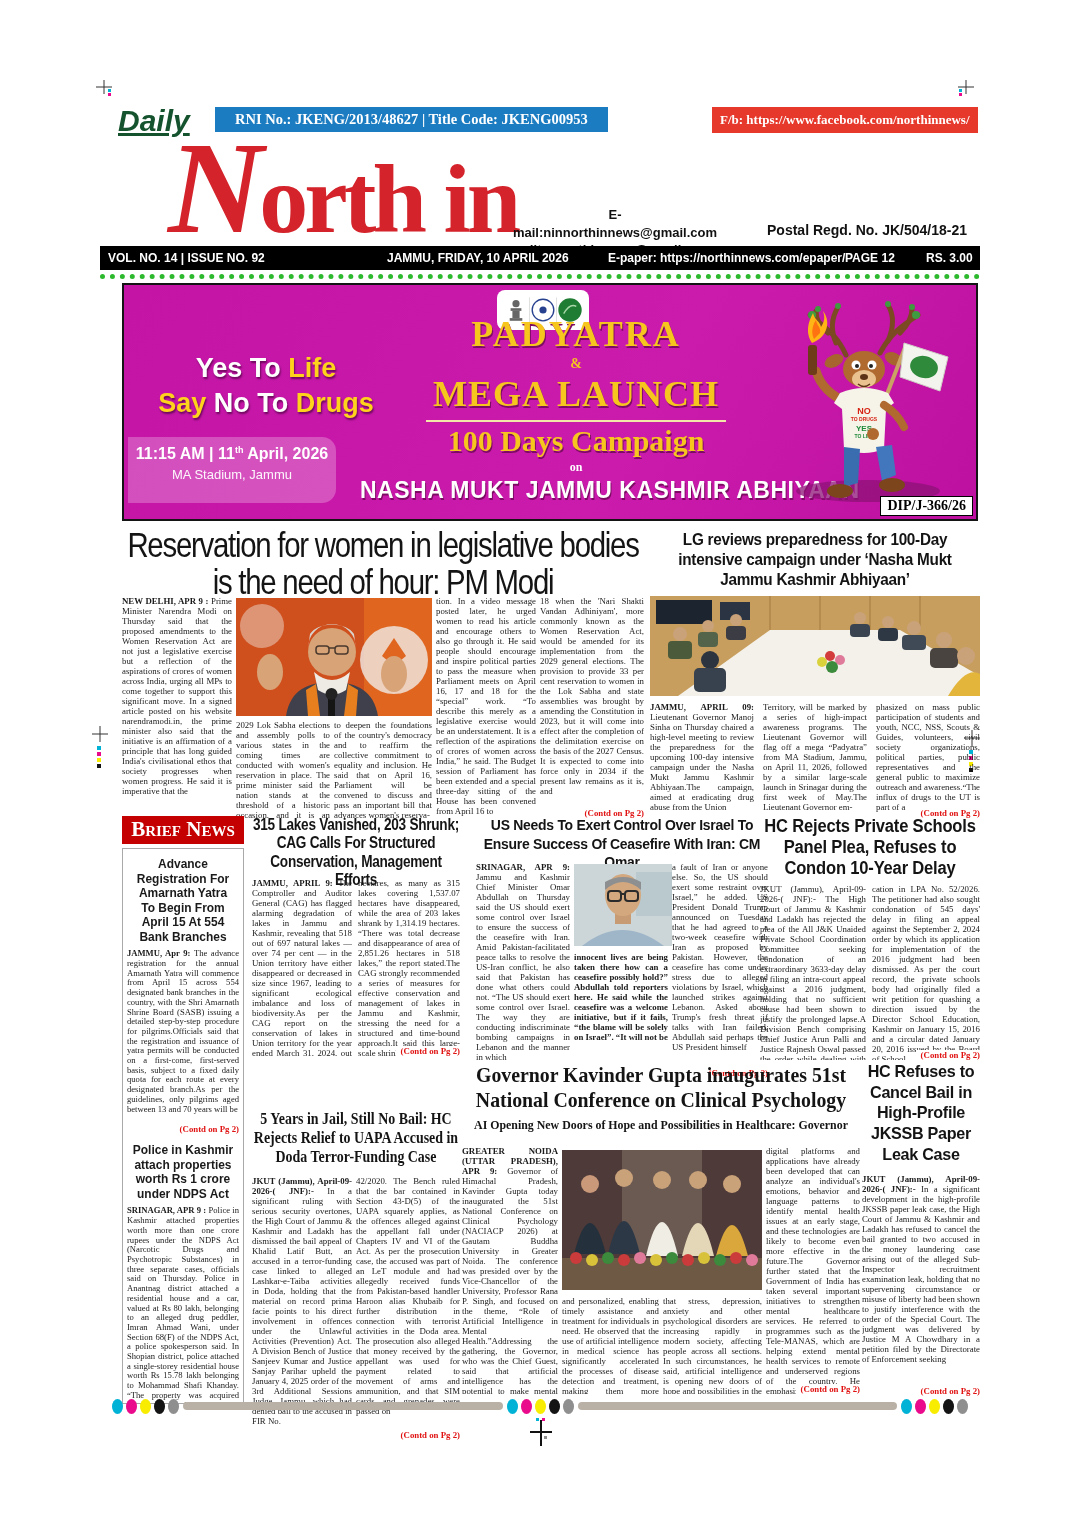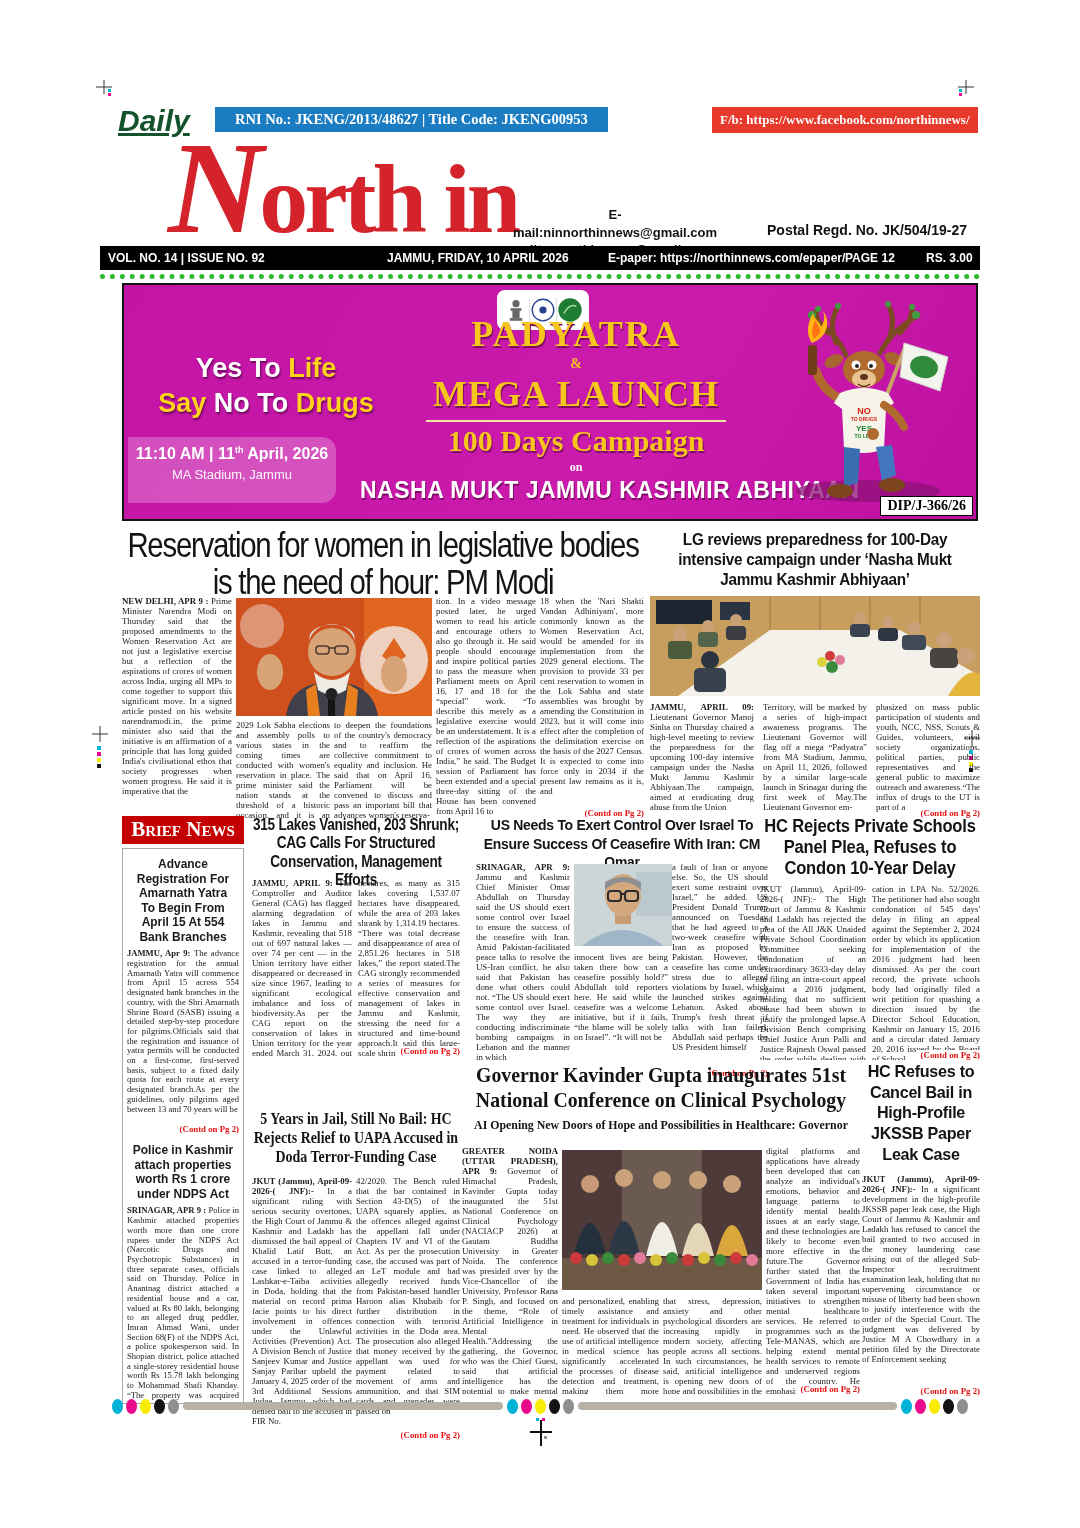--- a/index.html
+++ b/index.html
@@ -117,21 +117,21 @@
   </div>
 
   <div class="abs daily" style="left:118px;top:104px;">Daily</div>
   <div class="abs rni-box" style="left:199px;top:107px;">RNI No.: JKENG/2013/48627   |   Title Code: JKENG00953</div>
   <div class="abs fb-box" style="left:712px;top:107px;">F/b: https://www.facebook.com/northinnews/</div>
   <div class="abs logo" style="left:168px;top:122px;">North in</div>
   <div class="abs emails" style="left:510px;top:206px;">
     <div>E-mail:ninnorthinnews@gmail.com</div>
     <div>editor.northinnews@gmail.com</div>
   </div>
-  <div class="abs postal" style="left:752px;top:222px;">Postal Regd. No. JK/504/19-27</div>
+  <div class="abs postal" style="left:752px;top:222px;">Postal Regd. No. JK/504/18-21</div>
 
   <div class="abs blackbar">
     <span style="left:8px;">VOL. NO. 14  |  ISSUE NO. 92</span>
     <span style="left:287px;">JAMMU, FRIDAY, 10 APRIL 2026</span>
     <span style="left:508px;">E-paper:  https://northinnews.com/epaper/</span>
     <span style="left:745px;">PAGE 12</span>
     <span style="left:826px;">RS. 3.00</span>
   </div>
   <div class="abs green-rule"></div>
 
@@ -150,21 +150,21 @@
           <circle cx="46" cy="20" r="4" fill="#27418f"></circle>
         <circle cx="76" cy="20" r="13" fill="#1f7d33"></circle>
           <path d="M69 24 q7 -12 14 -8" stroke="#a9d7a9" fill="none" stroke-width="1.5"></path>
       </svg>
     </div>
     <div class="say">
       <div><span class="wht">Yes To </span><span class="yel">Life</span></div>
       <div><span class="yel">Say </span><span class="wht">No To </span><span class="yel">Drugs</span></div>
     </div>
     <div class="time-box">
-      <div class="time-line"><span>11:10 AM | 11</span><sup>th</sup><span> April, 2026</span></div>
+      <div class="time-line"><span>11:15 AM | 11</span><sup>th</sup><span> April, 2026</span></div>
       <div class="venue-line">MA Stadium, Jammu</div>
     </div>
     <div class="ad-center">
       <div class="ad-t1">PADYATRA</div>
       <div class="ad-amp">&amp;</div>
       <div class="ad-t2">MEGA LAUNCH</div>
       <div class="ad-line"></div>
       <div class="ad-t3">100 Days Campaign</div>
       <div class="ad-on">on</div>
       <div class="ad-t4">NASHA MUKT JAMMU KASHMIR ABHIYAAN</div>
@@ -324,21 +324,21 @@
         <rect x="41" y="44" width="16" height="16" fill="#c79c74"></rect>
         <ellipse cx="49" cy="31" rx="18" ry="21" fill="#d3a87e"></ellipse>
         <path d="M31 26 q18 -16 36 0 l0 -8 q-18 -10 -36 0 z" fill="#8e8f90"></path>
         <g fill="none" stroke="#2b2b2b" stroke-width="2">
             <rect x="34" y="27" width="13" height="10" rx="3"></rect>
             <rect x="51" y="27" width="13" height="10" rx="3"></rect>
             <line x1="47" y1="30" x2="51" y2="30"></line>
           </g>
       </svg>
     </div>
-    <div class="col" style="left:98px;top:136px;width:94px;height:126px;">innocent lives are being taken there how can a ceasefire possibly hold?” Abdullah told reporters here. He said while the ceasefire was a welcome initiative, but if it fails, “the blame will be solely on Israel”. “It will not be</div>
+    <div class="col" style="left:98px;top:136px;width:94px;height:126px;font-weight:bold;">innocent lives are being taken there how can a ceasefire possibly hold?” Abdullah told reporters here. He said while the ceasefire was a welcome initiative, but if it fails, “the blame will be solely on Israel”. “It will not be</div>
     <div class="col" style="left:196px;top:46px;width:96px;height:216px;"><span>a fault of Iran or anyone else. So, the US should exert some restraint over Israel,” he added. US President Donald Trump announced on Tuesday that he had agreed to a two-week ceasefire with Iran as proposed by Pakistan. However, the ceasefire has come under stress due to alleged violations by Israel, which launched strikes against Lebanon. Asked about Trump's fresh threat if talks with Iran failed, Abdullah said perhaps the US President himself</span><span class="contd">(Contd on  Pg 2)</span></div>
   </div>
 
   <div class="story" style="left:760px;top:816px;width:220px;height:244px;">
     <div class="hl hl-sans" style="left:-10px;top:0;width:240px;font-size:18px;line-height:1.18;letter-spacing:-.2px;transform:scaleX(.92);">HC Rejects Private Schools Panel Plea, Refuses to Condon 10-Year Delay</div>
     <div class="col" style="left:0;top:68px;width:106px;height:176px;">JKUT (Jammu), April-09-2026-( JNF):- The High Court of Jammu &amp; Kashmir and Ladakh has rejected the plea of the All J&amp;K Unaided Private School Coordination Committee seeking condonation of an extraordinary 3633-day delay in filing an intra-court appeal against a 2016 judgment, holding that no sufficient cause had been shown to justify the prolonged lapse.A Division Bench comprising Chief Justice Arun Palli and Justice Rajnesh Oswal passed the order while dealing with an appli-</div>
     <div class="col" style="left:112px;top:68px;width:108px;height:176px;"><span>cation in LPA No. 52/2026. The petitioner had also sought condonation of 545 days' delay in filing an appeal against the September 2, 2024 order by which its application for implementation of the 2016 judgment had been dismissed. As per the court record, the private schools body had originally filed a writ petition for quashing a direction issued by the Director School Education, Kashmir on January 15, 2016 and a circular dated January 20, 2016 issued by the Board of School</span><span class="contd">(Contd on  Pg 2)</span></div>
   </div>
 
   <div class="story" style="left:252px;top:1062px;width:208px;height:334px;margin-top:48px;">

